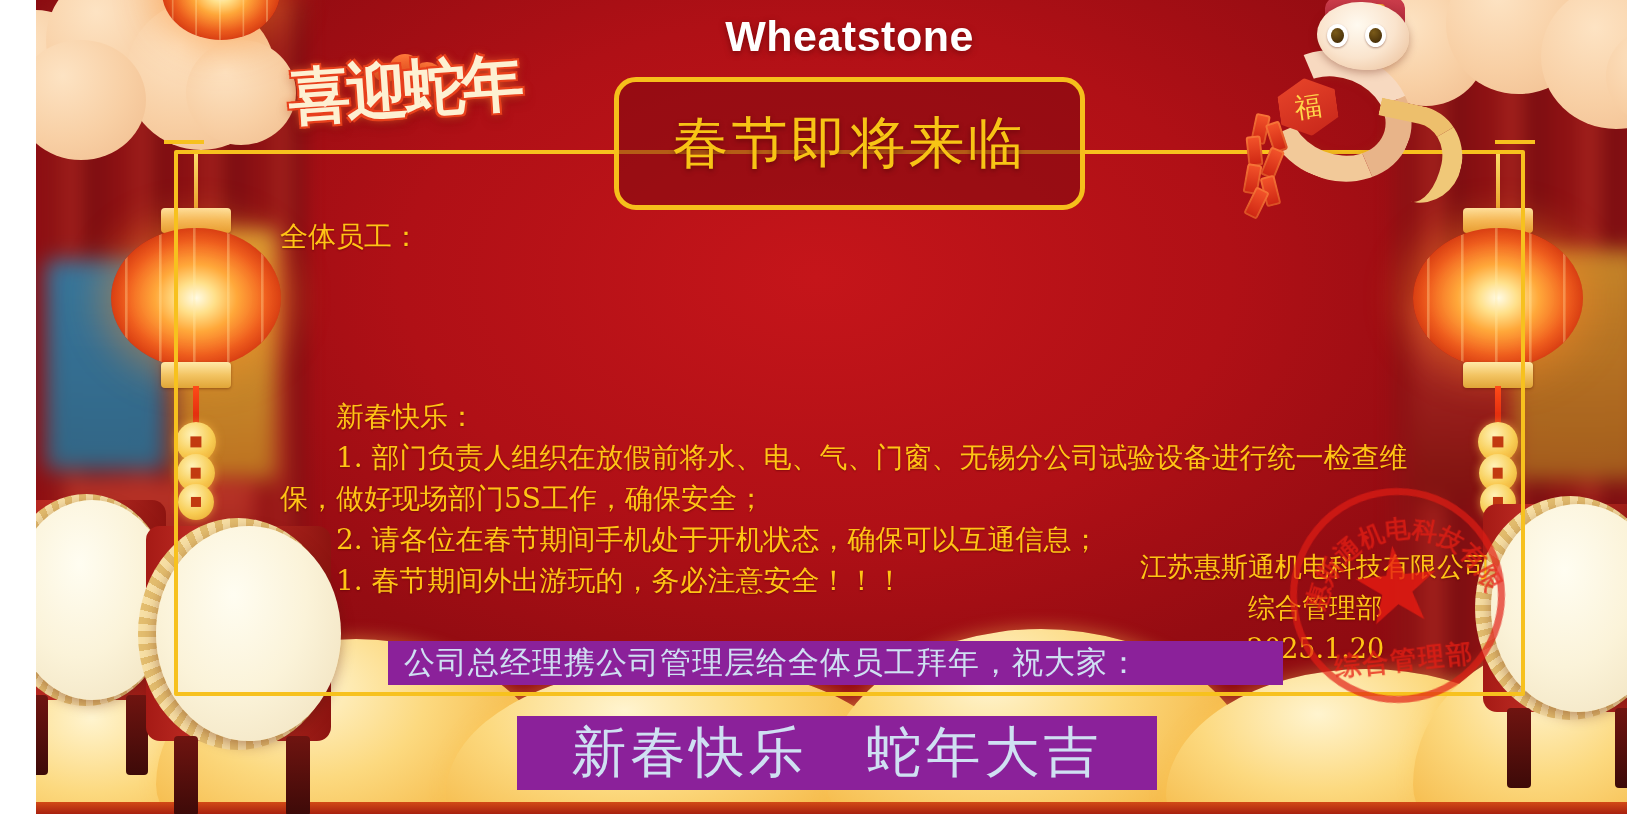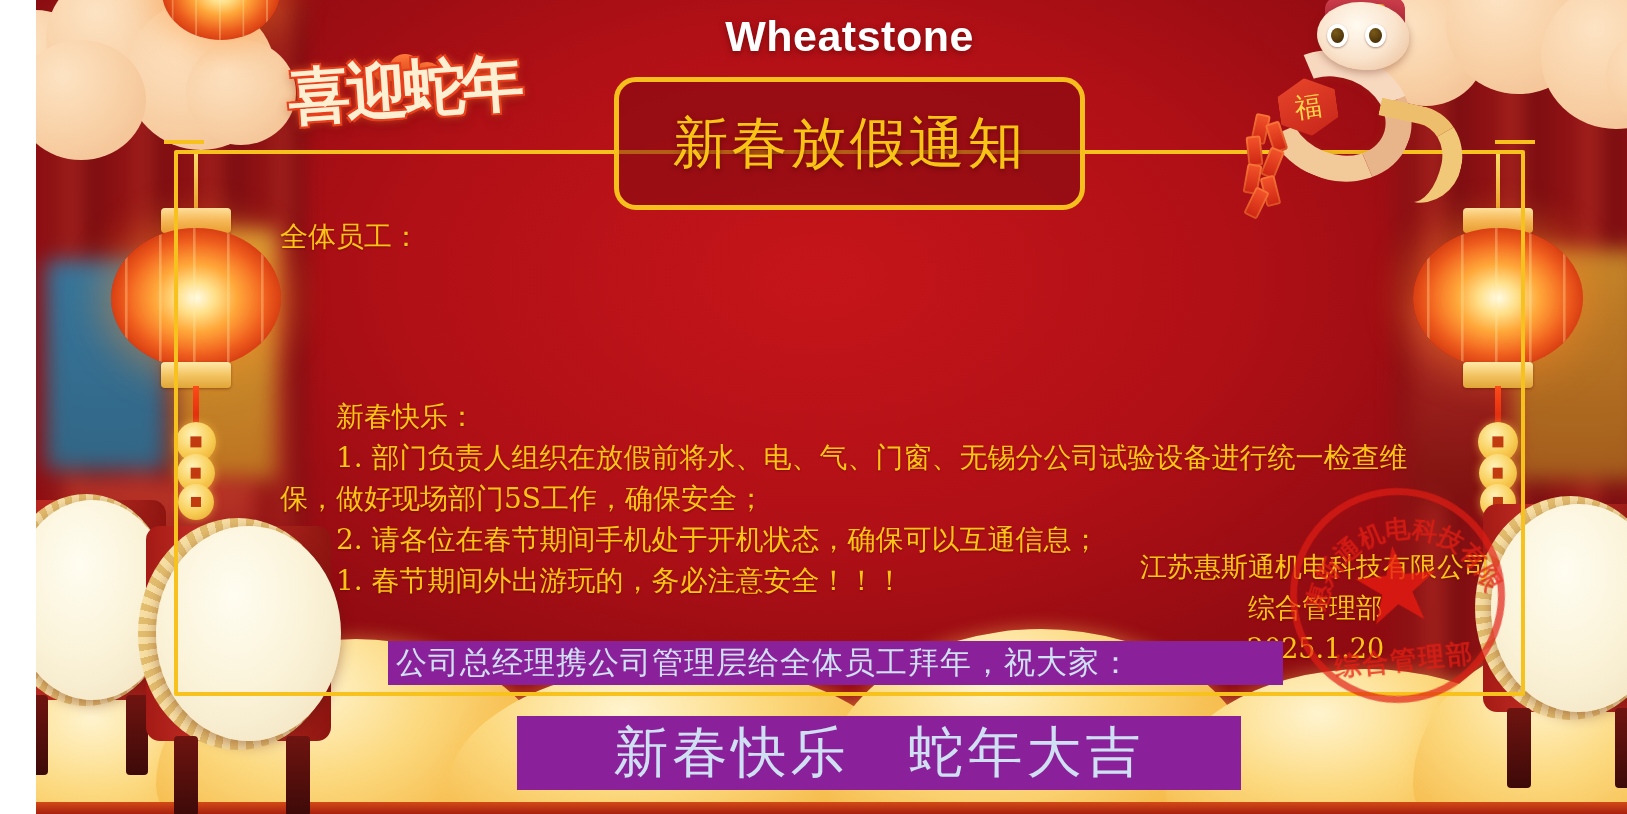--- a/index.html
+++ b/index.html
@@ -323,24 +323,24 @@
   
   .banner {
     position: absolute;
     background: #8b219a;
     display: flex; align-items: center;
     color: #cfe0f2;
     font-family: "DejaVu Serif", "Liberation Serif", serif;
   }
   .banner-1 {
     left: 352px; top: 641px; width: 895px; height: 44px;
-    font-size: 31px; letter-spacing: 1px; padding-left: 8px;
+    font-size: 31px; letter-spacing: 1px; padding-left: 16px;
   }
   .banner-2 {
-    left: 481px; top: 716px; width: 724px; height: 74px;
+    left: 481px; top: 716px; width: 640px; height: 74px;
     font-size: 55px; letter-spacing: 4px; justify-content: center; align-items: flex-end;
   }
 </style>
 </head>
 <body>
 
 <div id="poster">
 
   <div class="backdrop left">
     <div class="bd-panel" style="left:10px;top:260px;width:120px;height:210px;background:linear-gradient(180deg,#2f7fa8,#2b6d8e);"></div>
@@ -422,21 +422,21 @@
     <div class="drum-head" style="left:28px;top:28px;width:175px;height:208px;"></div>
     <div class="drum-stand" style="left:44px;top:232px;width:24px;height:80px;"></div>
     <div class="drum-stand" style="left:152px;top:232px;width:24px;height:80px;"></div>
   </div>
 
   <div class="frame"></div>
 
   <div class="brand">Wheatstone</div>
 
   <div class="title-box">
-    <span class="title-text">新春放假通知</span>
+    <span class="title-text">春节即将来临</span>
   </div>
 
   <div class="calli-cloud">
     <i style="left:0;top:12px;width:24px;height:18px;"></i>
     <i style="left:16px;top:2px;width:30px;height:26px;"></i>
     <i style="left:40px;top:10px;width:26px;height:20px;"></i>
   </div>
   <div class="calligraphy">喜迎蛇年</div>
 
   <div class="snake">

